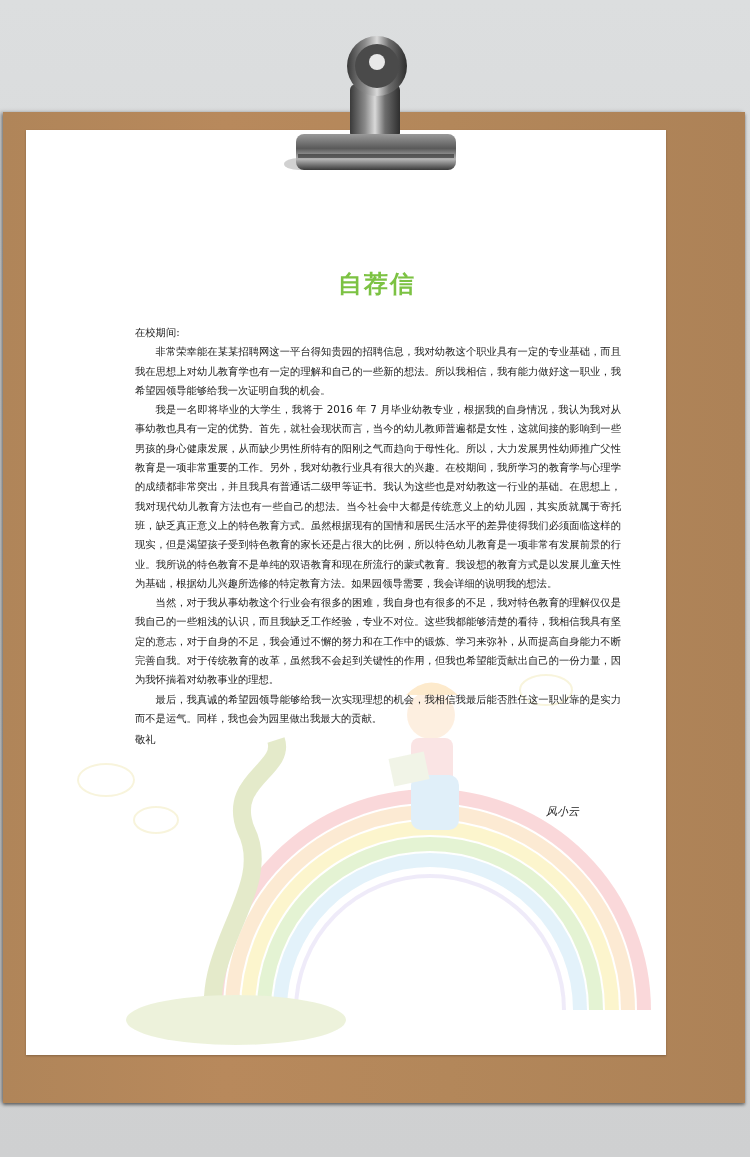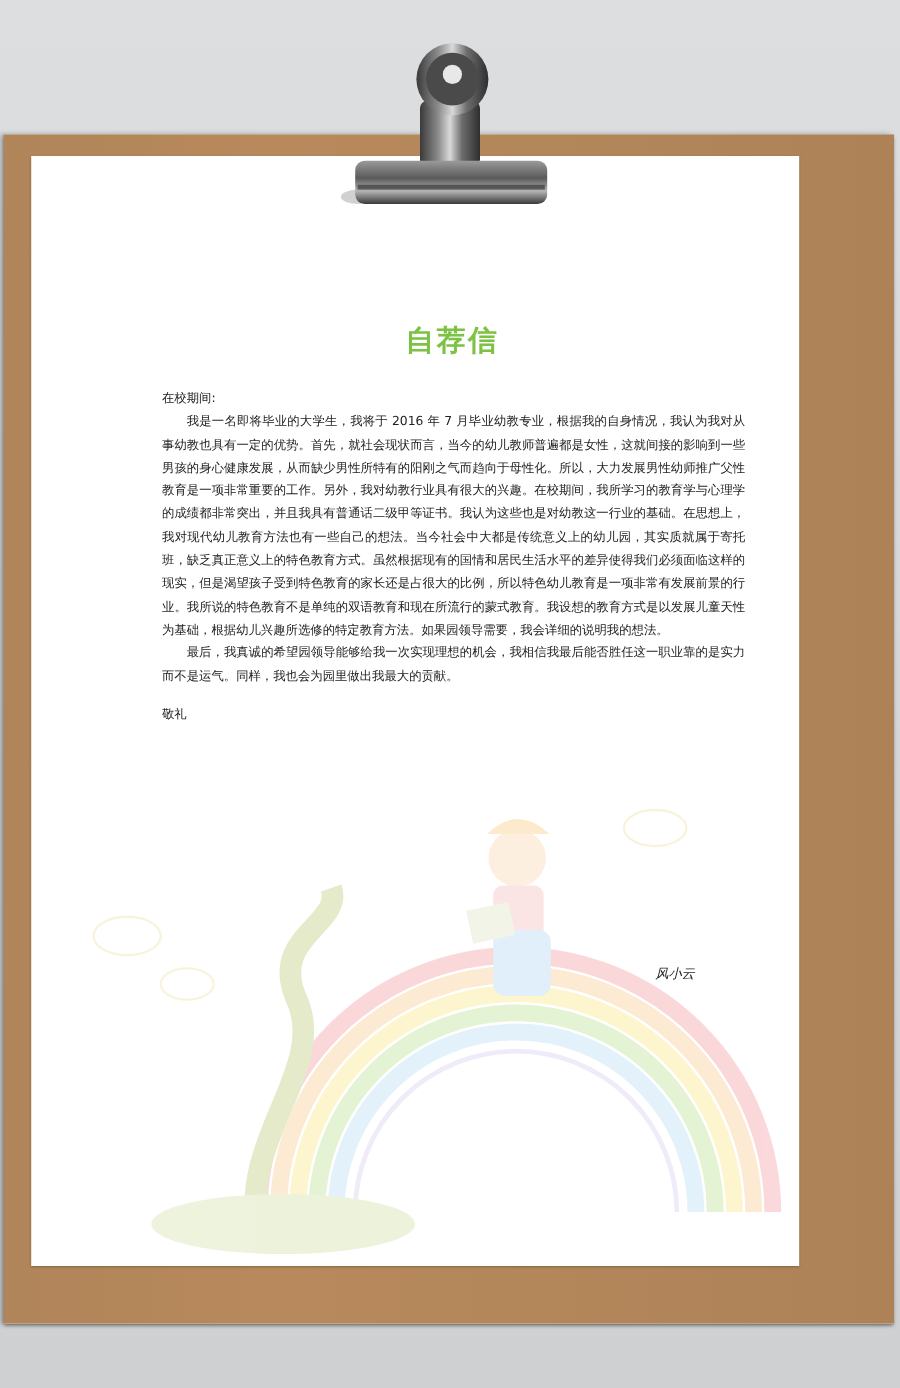--- a/index.html
+++ b/index.html
@@ -46,23 +46,25 @@
     <path d="M380 565 Q405 540 432 565 Z" fill="#fcd9a3"></path>
     <rect x="385" y="608" width="42" height="50" rx="8" fill="#f6cfcf"></rect>
     <rect x="385" y="645" width="48" height="55" rx="10" fill="#c8e2f5"></rect>
     <rect x="365" y="625" width="36" height="28" fill="#e6ecd5" transform="rotate(-12 383 639)"></rect>
   </svg>
 
   <div class="content">
     <div class="title">自荐信</div>
     <div class="body-text">
       <p class="noindent">在校期间:</p>
+      <p>非常荣幸能在某某招聘网这一平台得知贵园的招聘信息，我对幼教这个职业具有一定的专业基础，而且我在思想上对幼儿教育学也有一定的理解和自己的一些新的想法。所以我相信，我有能力做好这一职业，我希望园领导能够给我一次证明自我的机会。</p>
       <p>我是一名即将毕业的大学生，我将于 2016 年 7 月毕业幼教专业，根据我的自身情况，我认为我对从事幼教也具有一定的优势。首先，就社会现状而言，当今的幼儿教师普遍都是女性，这就间接的影响到一些男孩的身心健康发展，从而缺少男性所特有的阳刚之气而趋向于母性化。所以，大力发展男性幼师推广父性教育是一项非常重要的工作。另外，我对幼教行业具有很大的兴趣。在校期间，我所学习的教育学与心理学的成绩都非常突出，并且我具有普通话二级甲等证书。我认为这些也是对幼教这一行业的基础。在思想上，我对现代幼儿教育方法也有一些自己的想法。当今社会中大都是传统意义上的幼儿园，其实质就属于寄托班，缺乏真正意义上的特色教育方式。虽然根据现有的国情和居民生活水平的差异使得我们必须面临这样的现实，但是渴望孩子受到特色教育的家长还是占很大的比例，所以特色幼儿教育是一项非常有发展前景的行业。我所说的特色教育不是单纯的双语教育和现在所流行的蒙式教育。我设想的教育方式是以发展儿童天性为基础，根据幼儿兴趣所选修的特定教育方法。如果园领导需要，我会详细的说明我的想法。</p>
+      <p>当然，对于我从事幼教这个行业会有很多的困难，我自身也有很多的不足，我对特色教育的理解仅仅是我自己的一些粗浅的认识，而且我缺乏工作经验，专业不对位。这些我都能够清楚的看待，我相信我具有坚定的意志，对于自身的不足，我会通过不懈的努力和在工作中的锻炼、学习来弥补，从而提高自身能力不断完善自我。对于传统教育的改革，虽然我不会起到关键性的作用，但我也希望能贡献出自己的一份力量，因为我怀揣着对幼教事业的理想。</p>
       <p>最后，我真诚的希望园领导能够给我一次实现理想的机会，我相信我最后能否胜任这一职业靠的是实力而不是运气。同样，我也会为园里做出我最大的贡献。</p>
-      <p class="noindent" style="margin-top:12px;">敬礼</p>
+      <p class="noindent" style="margin-top:2px;">敬礼</p>
     </div>
     <div class="sign">风小云</div>
   </div>
 </div>
 
 <svg class="clip" viewBox="0 0 180 148">
   <defs>
     <linearGradient id="mg" x1="0" y1="0" x2="1" y2="0">
       <stop offset="0" stop-color="#3a3a3a"></stop>
       <stop offset=".3" stop-color="#8a8a8a"></stop>

